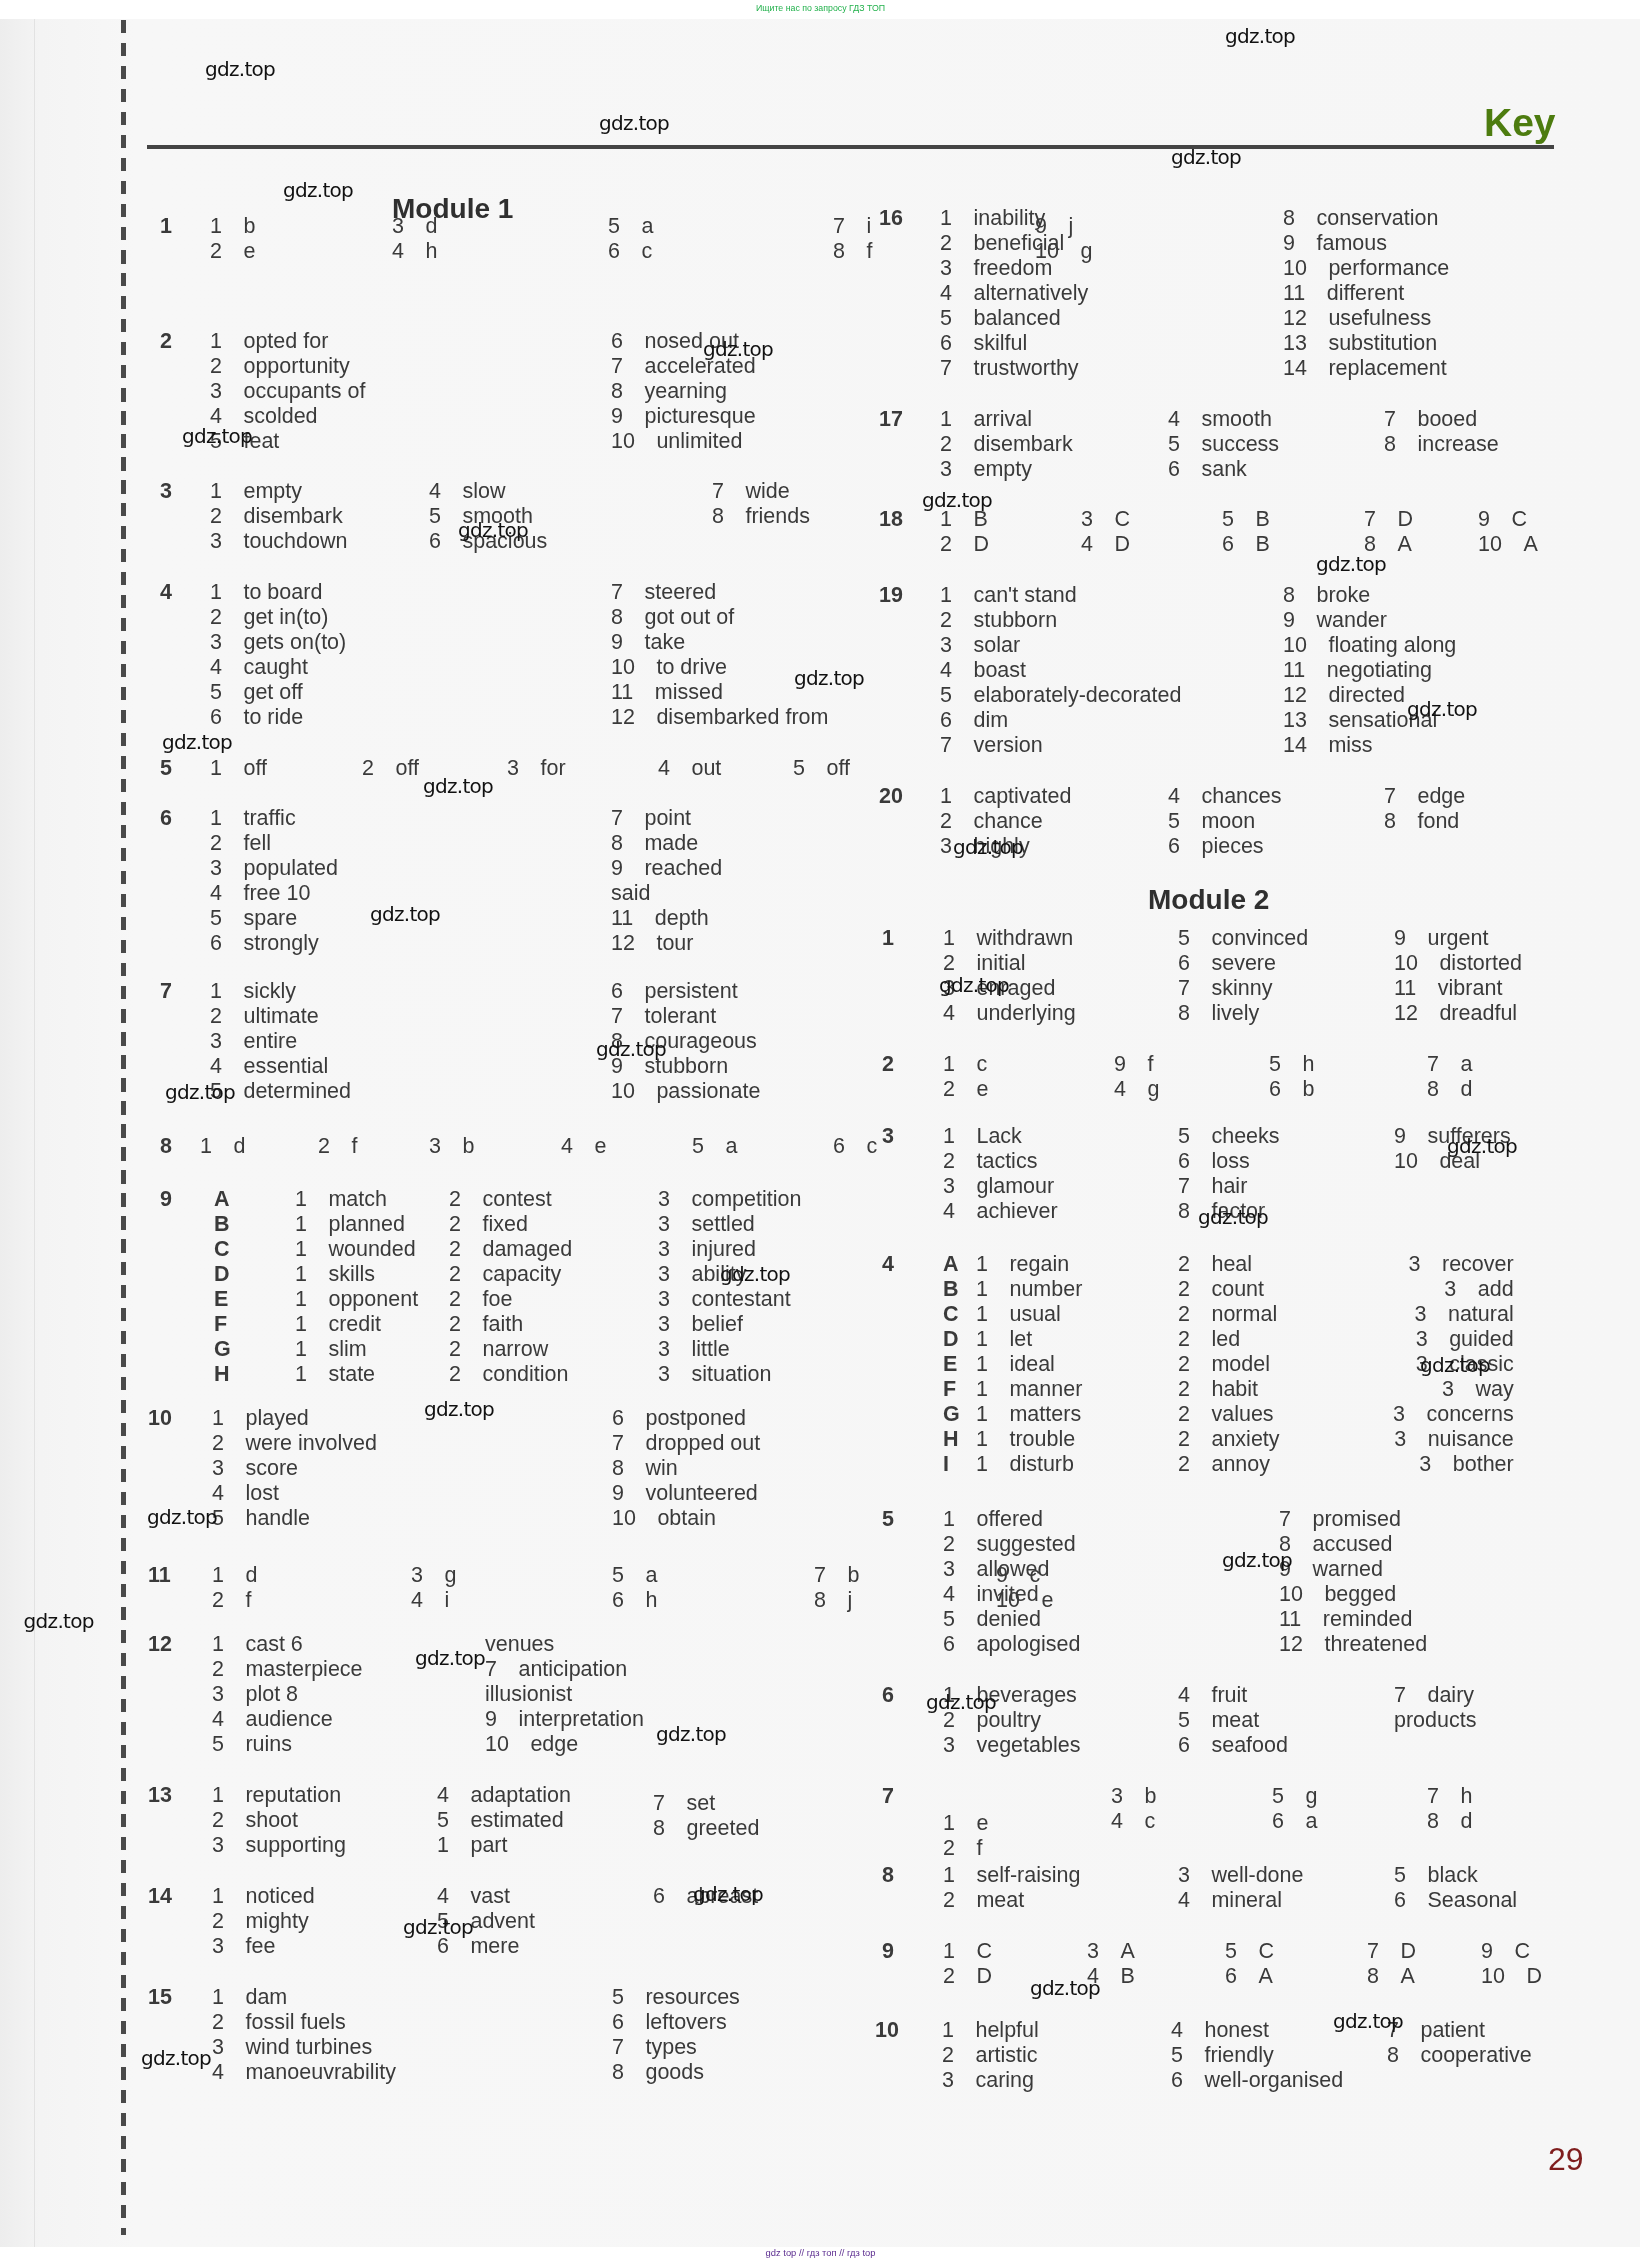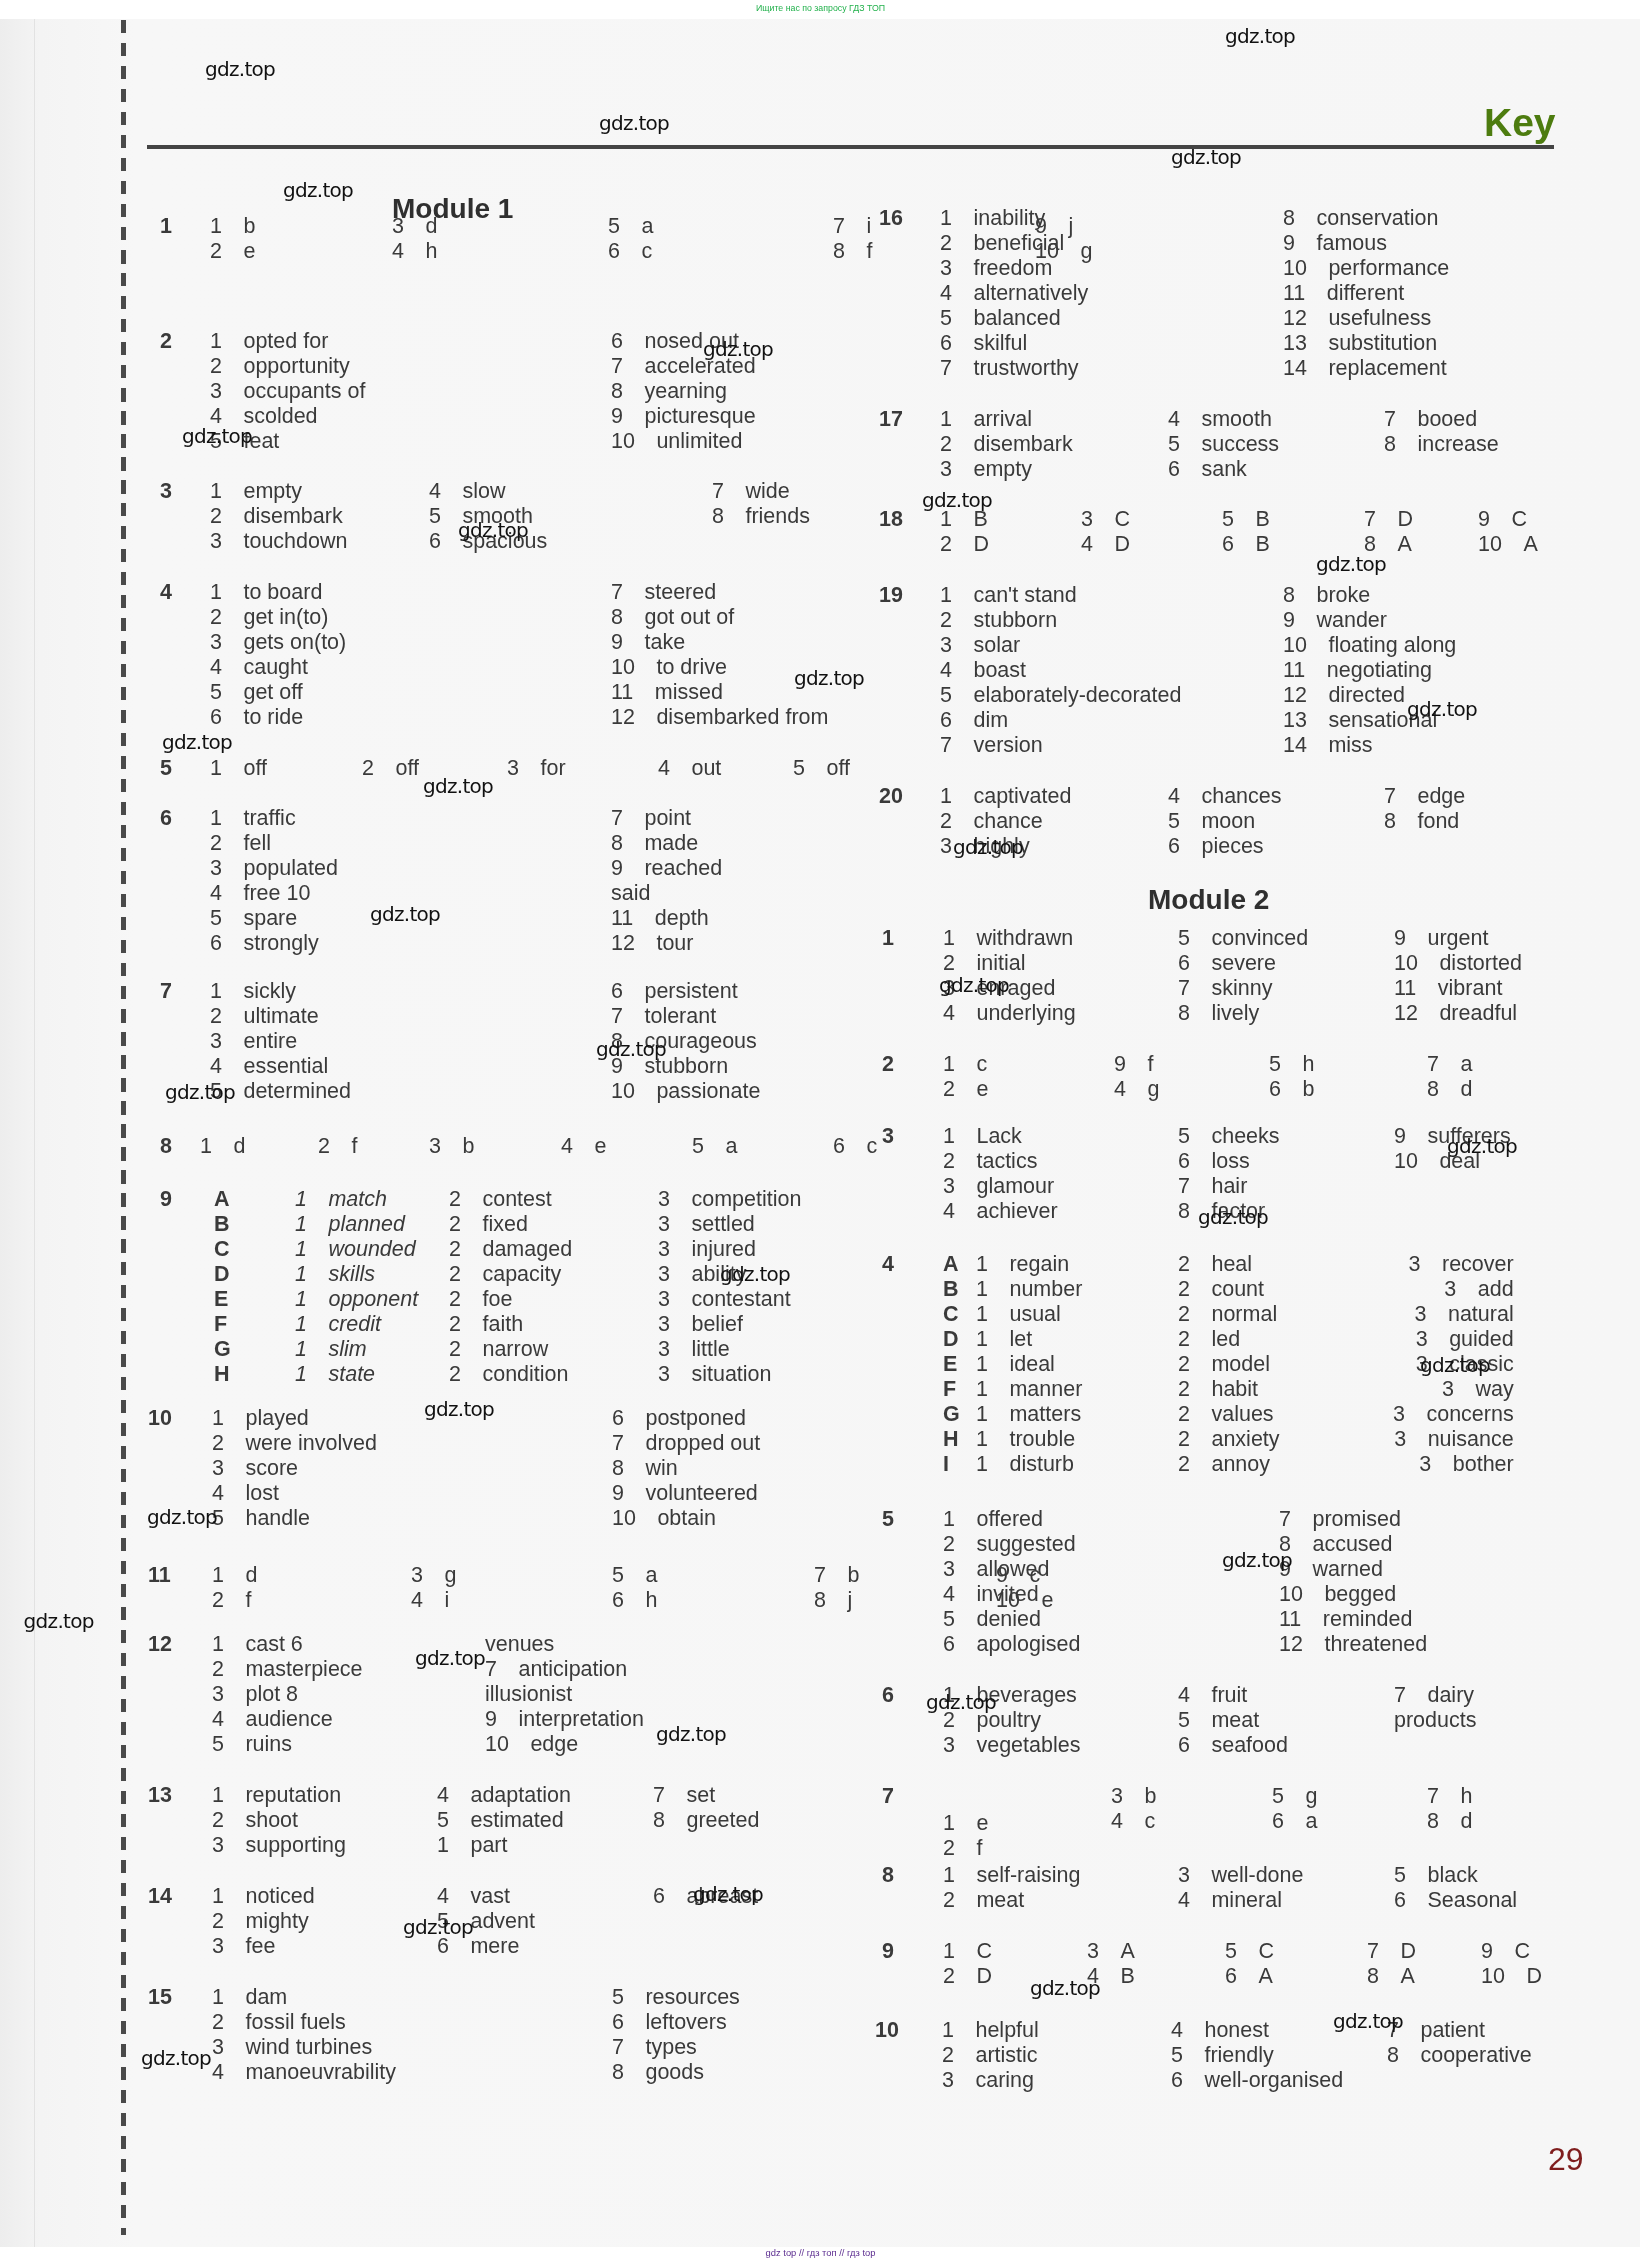--- a/index.html
+++ b/index.html
@@ -211,21 +211,21 @@
       <div class="col" style="left: 54px;">
         <div class="row"><span class="L">A</span></div>
         <div class="row"><span class="L">B</span></div>
         <div class="row"><span class="L">C</span></div>
         <div class="row"><span class="L">D</span></div>
         <div class="row"><span class="L">E</span></div>
         <div class="row"><span class="L">F</span></div>
         <div class="row"><span class="L">G</span></div>
         <div class="row"><span class="L">H</span></div>
       </div>
-      <div class="col" style="left: 135px; font-style: italic;">
+      <div class="col" style="left: 135px;">
         <div class="row">1 match</div>
         <div class="row">1 planned</div>
         <div class="row">1 wounded</div>
         <div class="row">1 skills</div>
         <div class="row">1 opponent</div>
         <div class="row">1 credit</div>
         <div class="row">1 slim</div>
         <div class="row">1 state</div>
       </div>
       <div class="col" style="left: 289px;">
@@ -311,21 +311,21 @@
       <div class="col" style="left: 64px;">
         <div class="row">1 reputation</div>
         <div class="row">2 shoot</div>
         <div class="row">3 supporting</div>
       </div>
       <div class="col" style="left: 289px;">
         <div class="row">4 adaptation</div>
         <div class="row">5 estimated</div>
         <div class="row">1 part</div>
       </div>
-      <div class="col" style="left: 505px;">
+      <div class="col" style="left: 505px; margin-top: 8px;">
         <div class="row">7 set</div>
         <div class="row">8 greeted</div>
       </div>
     </div>
     <div class="ex" style="left: 148px; top: 1884px;">
       <span class="num">14</span>
       <div class="col" style="left: 64px;">
         <div class="row">1 noticed</div>
         <div class="row">2 mighty</div>
         <div class="row">3 fee</div>

